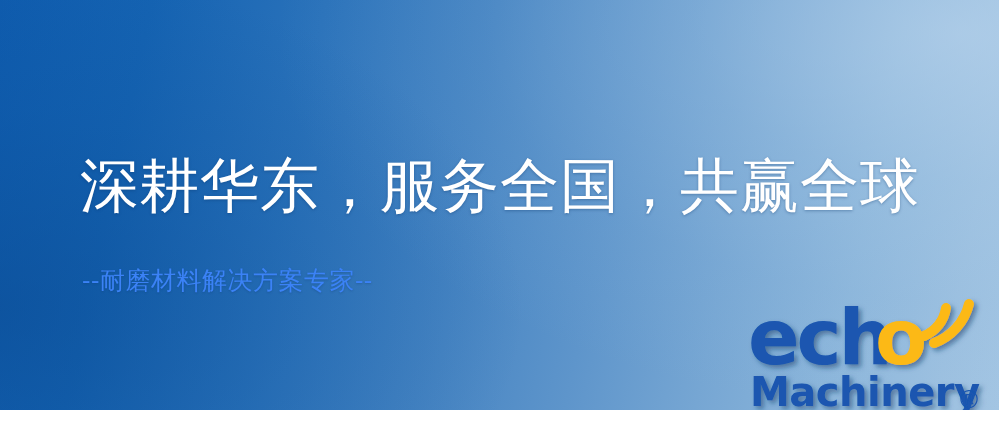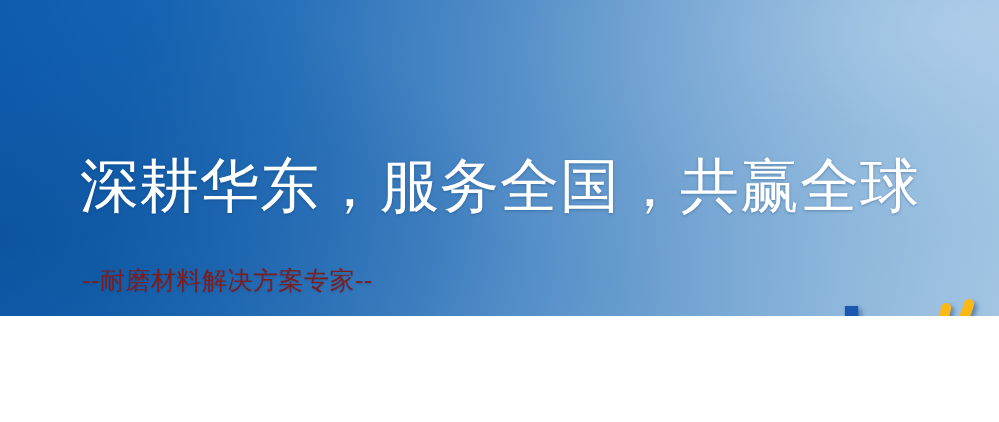--- a/index.html
+++ b/index.html
@@ -4,21 +4,21 @@
 <style>
   html, body {
     margin: 0;
     padding: 0;
     background: #ffffff;
   }
 
   #banner {
     position: relative;
     width: 999px;
-    height: 316px;
+    height: 410px;
     overflow: hidden;
     font-family: "Liberation Sans", sans-serif;
   }
 
   
   .bg-base {
     position: absolute;
     inset: 0;
     background: linear-gradient(102deg,
         #0f5cae 0%,
@@ -64,21 +64,21 @@
   }
 
   
   .subtitle {
     position: absolute;
     left: 82px;
     top: 266px;
     font-family: "DejaVu Serif", "Liberation Serif", serif;
     font-size: 25px;
     line-height: 1.2;
-    color: #7f1d1d;
+    color: #3b82f6;
     letter-spacing: 0.5px;
     white-space: nowrap;
     text-shadow: 0 1px 2px rgba(20,60,110,0.30);
   }
 
   
   .logo {
     position: absolute;
     left: 748px;
     top: 296px;

